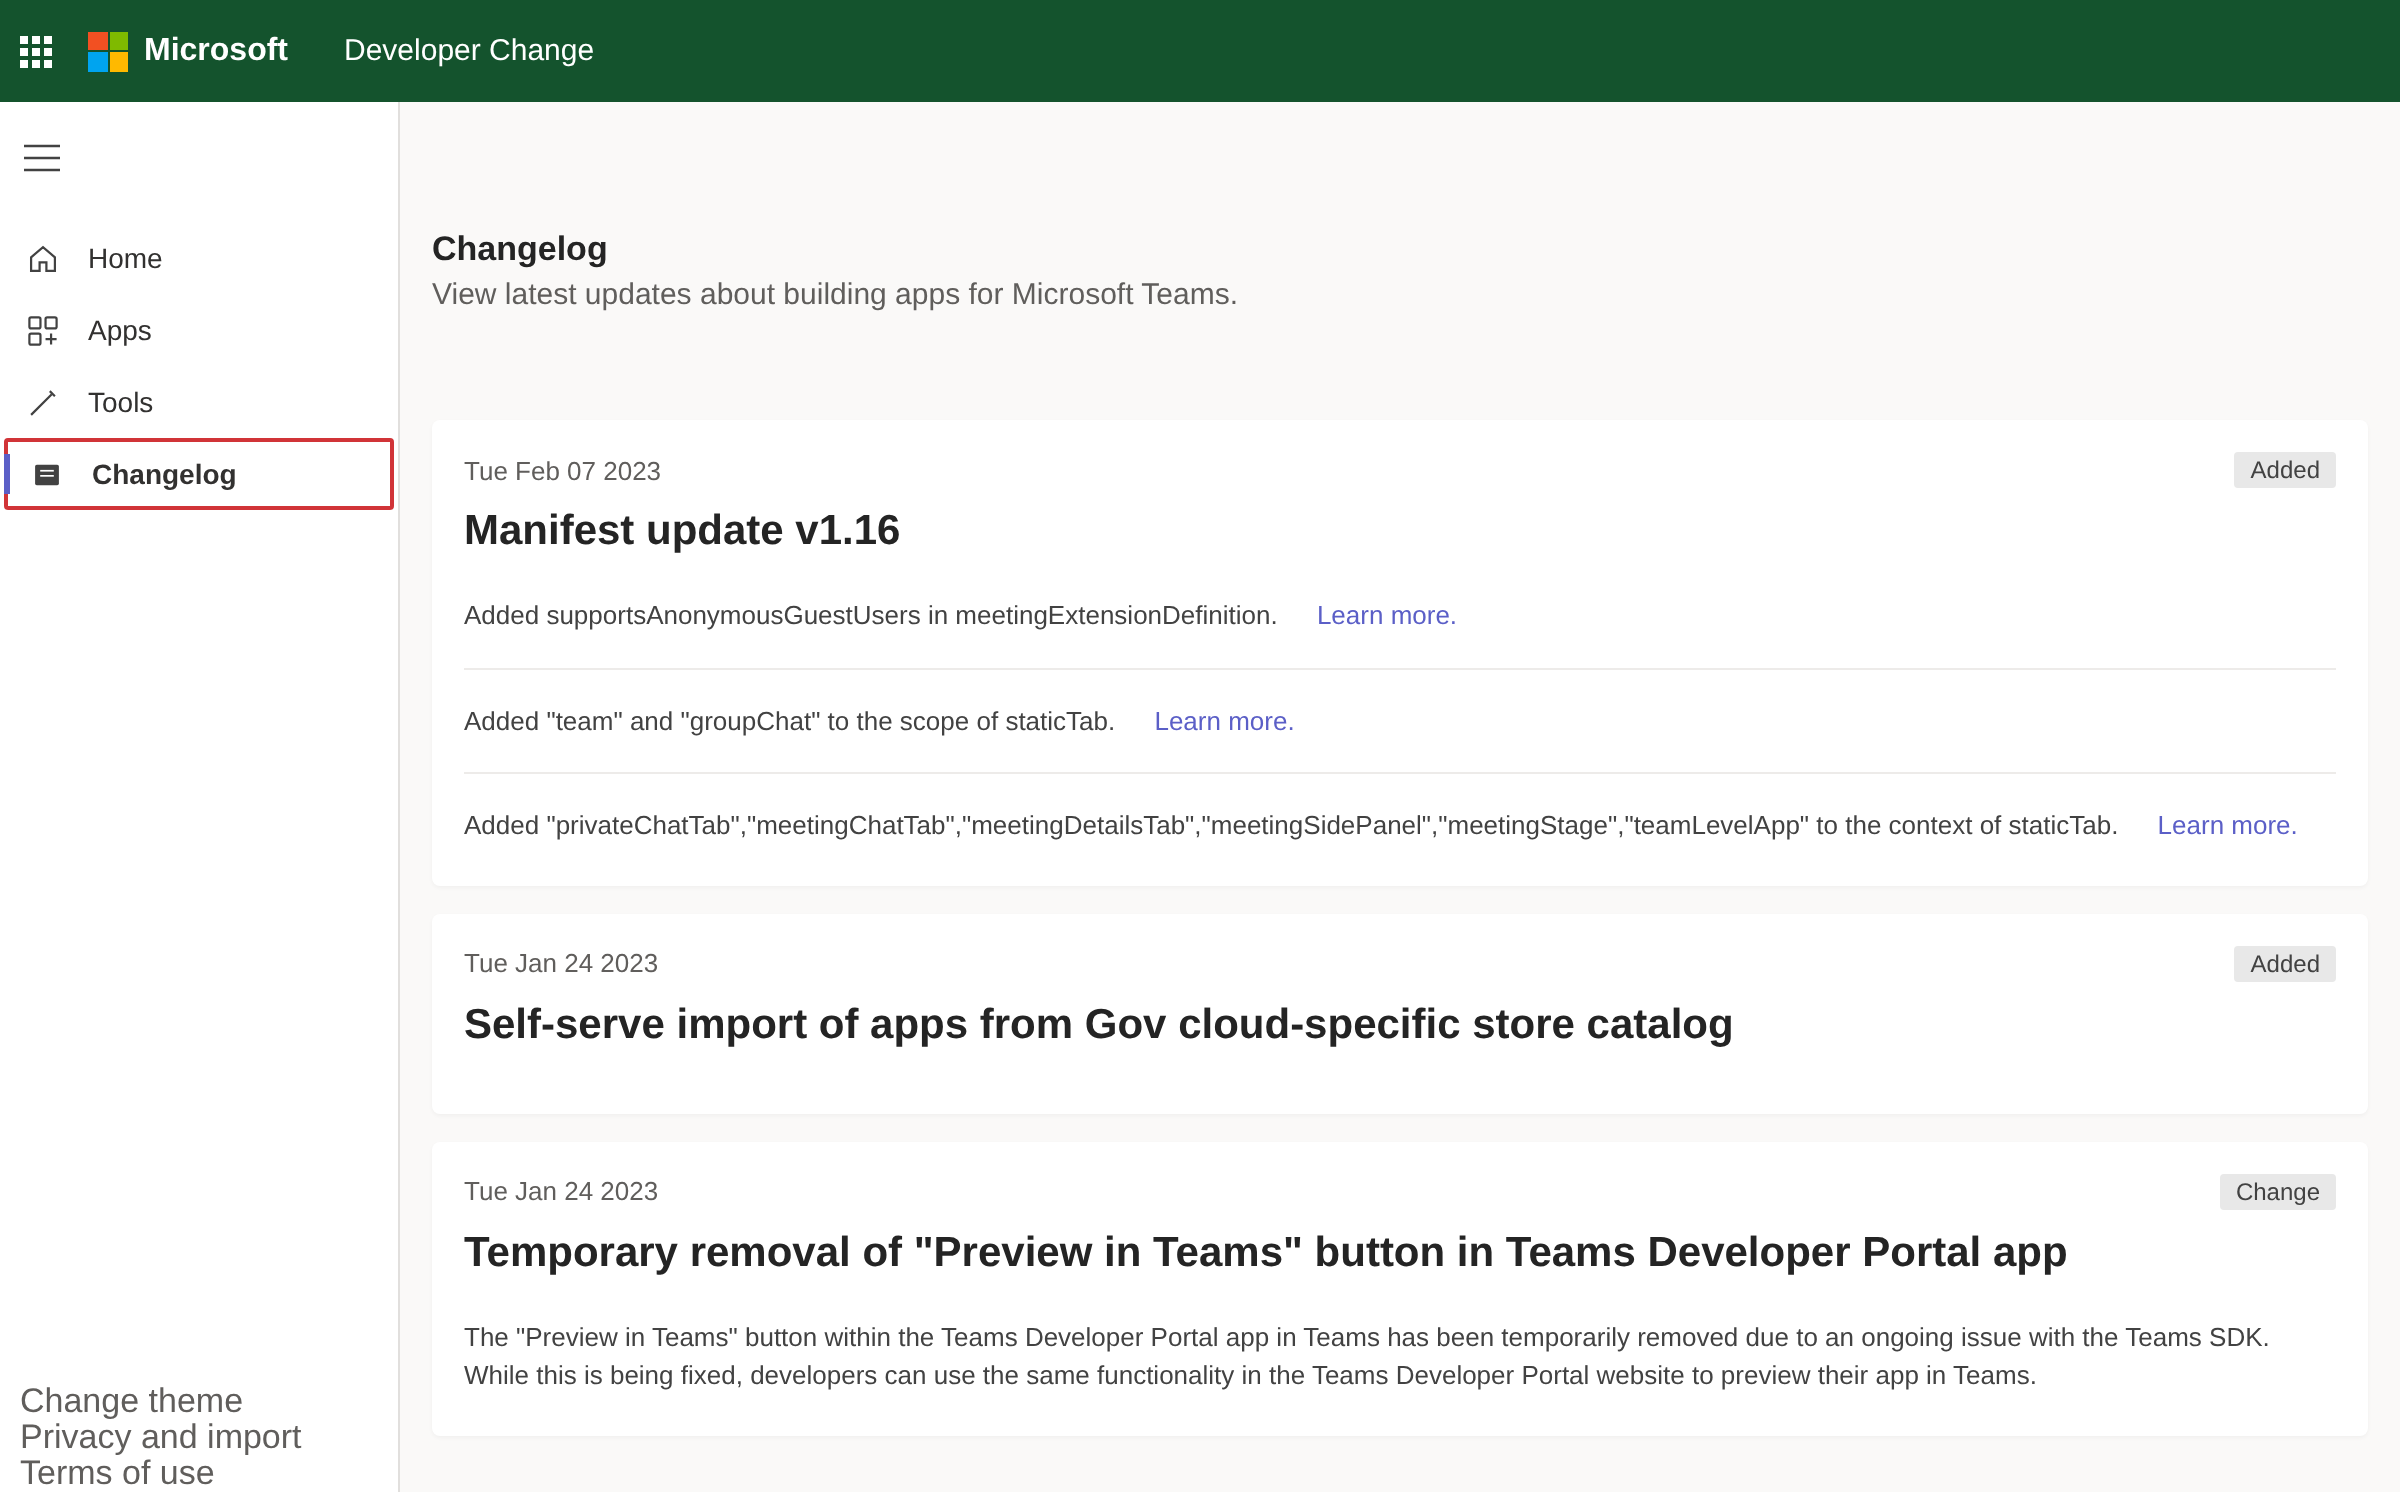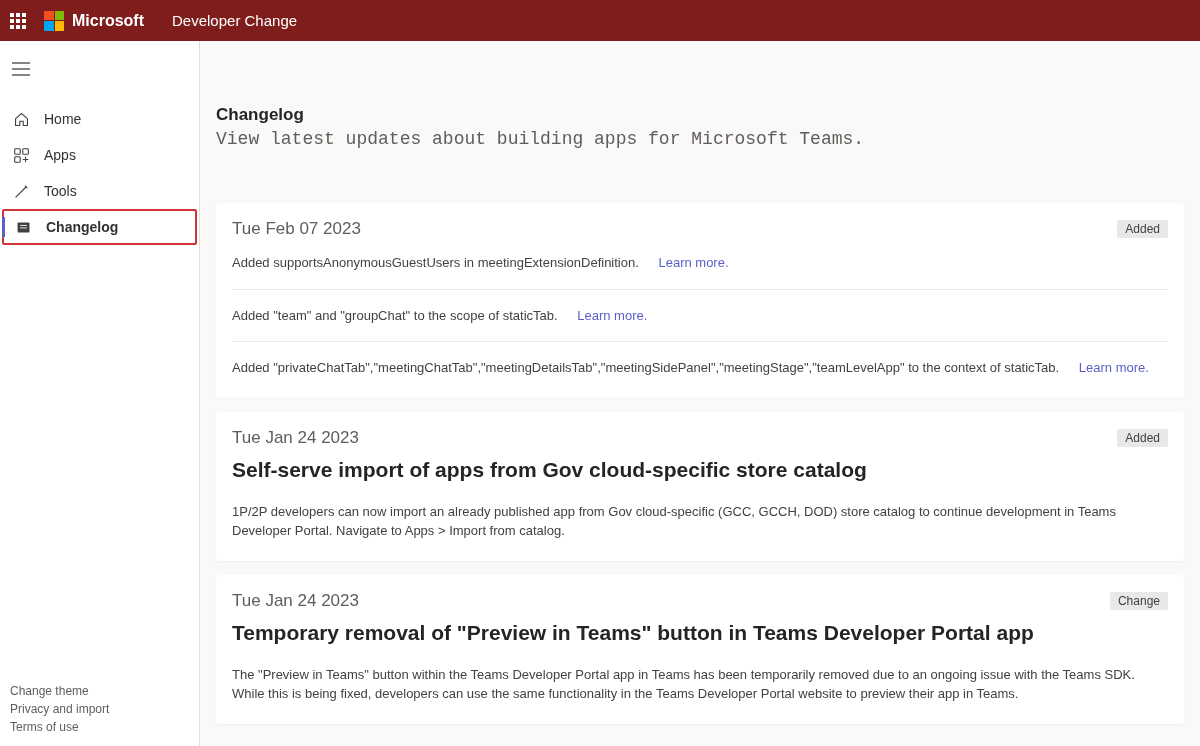--- a/index.html
+++ b/index.html
@@ -8,23 +8,23 @@
       box-sizing: border-box;
     }
     body {
       font-family: 'Segoe UI', Tahoma, Geneva, Verdana, sans-serif;
       font-size: 14px;
       color: #323130;
       background: #faf9f8;
       overflow-x: hidden;
     }
     .header {
-      background: #7f1d1d;
+      background: #14532d;
       color: #fff;
-      height: 41px;
+      height: 51px;
       display: flex;
       align-items: center;
       padding: 16px 10px;
     }
     .waffle-icon {
       width: 16px;
       height: 16px;
       display: grid;
       grid-template-columns: repeat(3, 4px);
       grid-template-rows: repeat(3, 4px);
@@ -120,63 +120,62 @@
       display: flex;
       align-items: center;
       justify-content: center;
       color: #424242;
     }
     .sidebar-footer {
       padding: 0 10px 10px;
     }
     .sidebar-footer a {
       display: block;
-      font-size: 12px;
+      font-size: 17px;
       color: #605e5c;
       text-decoration: none;
       line-height: 18px;
       cursor: pointer;
     }
     .main {
       flex: 1;
       overflow-y: auto;
       background: #faf9f8;
     }
     .page-header {
       padding: 64px 16px 10px;
     }
     .page-title {
       font-size: 17px;
       font-weight: 700;
       color: #242424;
       margin-bottom: 4px;
     }
     .page-subtitle {
-      font-size: 18px;
+      font-size: 15px;
       color: #605e5c;
-      font-family: Liberation Mono, monospace;
     }
     .entries {
       padding: 44px 16px 16px;
     }
     .entry {
       background: #fff;
       border-radius: 4px;
       margin-bottom: 14px;
       padding: 16px;
       box-shadow: 0 1px 2px rgba(0,0,0,0.04);
     }
     .entry-meta {
       display: flex;
       justify-content: space-between;
       align-items: center;
       margin-bottom: 10px;
     }
     .entry-date {
-      font-size: 17px;
+      font-size: 13px;
       color: #605e5c;
     }
     .badge {
       font-size: 12px;
       padding: 2px 8px;
       border-radius: 2px;
       background: #e8e8e8;
       color: #424242;
     }
     .entry-title {
@@ -293,37 +292,35 @@
       <h1 class="page-title">Changelog</h1>
       <div class="page-subtitle">View latest updates about building apps for Microsoft Teams.</div>
     </div>
 
     <div class="entries" id="entries">
         <div class="entry">
           <div class="entry-meta">
             <div class="entry-date">Tue Feb 07 2023</div>
             <div class="badge">Added</div>
           </div>
+          <h2 class="entry-title">Manifest update v1.16</h2>
           <div class="entry-body">
             <div class="entry-item"><span>Added supportsAnonymousGuestUsers in meetingExtensionDefinition. </span><a class="link">Learn more.</a></div>
             <hr class="entry-divider">
             <div class="entry-item"><span>Added "team" and "groupChat" to the scope of staticTab. </span><a class="link">Learn more.</a></div>
             <hr class="entry-divider">
             <div class="entry-item"><span>Added "privateChatTab","meetingChatTab","meetingDetailsTab","meetingSidePanel","meetingStage","teamLevelApp" to the context of staticTab. </span><a class="link">Learn more.</a></div>
           </div>
         </div>
         <div class="entry">
           <div class="entry-meta">
             <div class="entry-date">Tue Jan 24 2023</div>
             <div class="badge">Added</div>
           </div>
           <h2 class="entry-title">Self-serve import of apps from Gov cloud-specific store catalog</h2>
-          <div class="entry-body">
-            <div class="entry-item"><span>1P/2P developers can now import an already published app from Gov cloud-specific (GCC, GCCH, DOD) store catalog to continue development in Teams Developer Portal. Navigate to Apps &gt; Import from catalog. </span></div>
-          </div>
         </div>
         <div class="entry">
           <div class="entry-meta">
             <div class="entry-date">Tue Jan 24 2023</div>
             <div class="badge">Change</div>
           </div>
           <h2 class="entry-title">Temporary removal of "Preview in Teams" button in Teams Developer Portal app</h2>
           <div class="entry-body">
             <div class="entry-item"><span>The "Preview in Teams" button within the Teams Developer Portal app in Teams has been temporarily removed due to an ongoing issue with the Teams SDK. While this is being fixed, developers can use the same functionality in the Teams Developer Portal website to preview their app in Teams. </span></div>
           </div>

